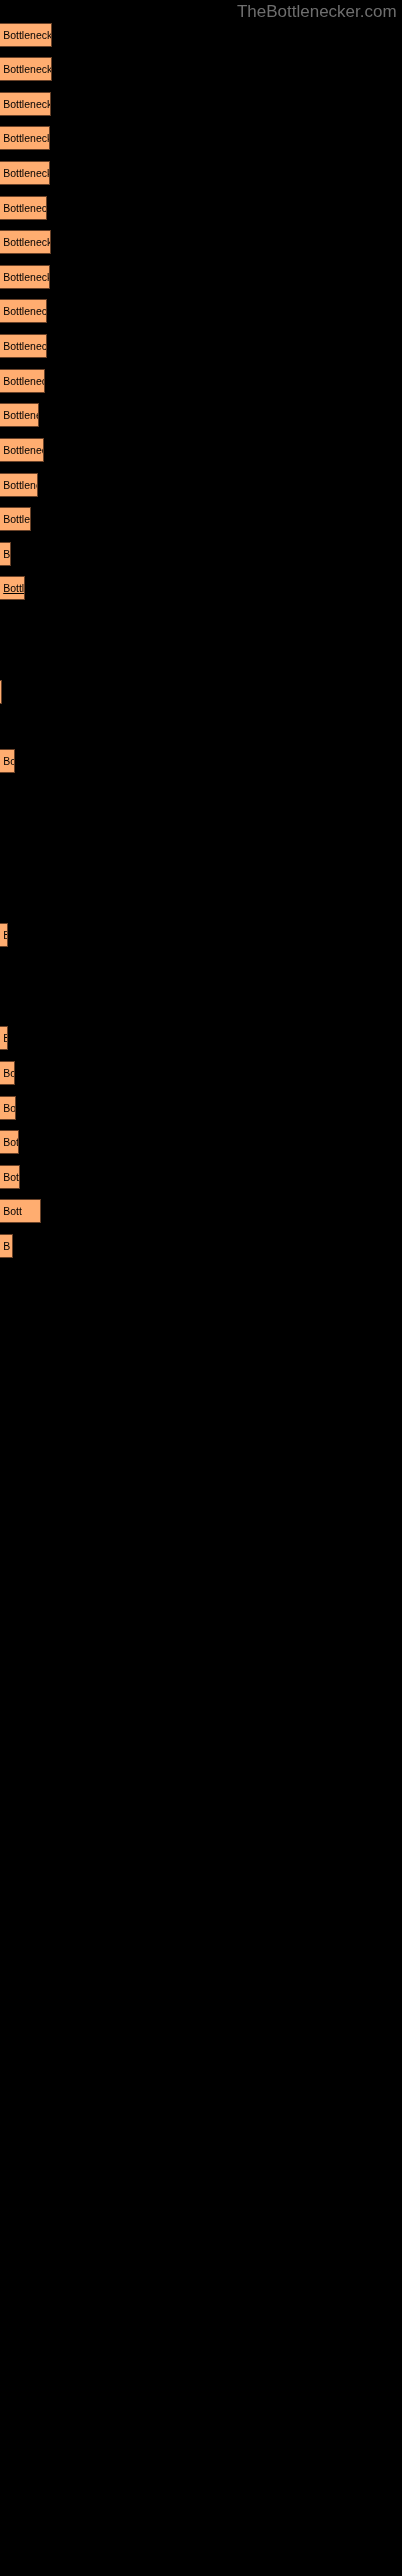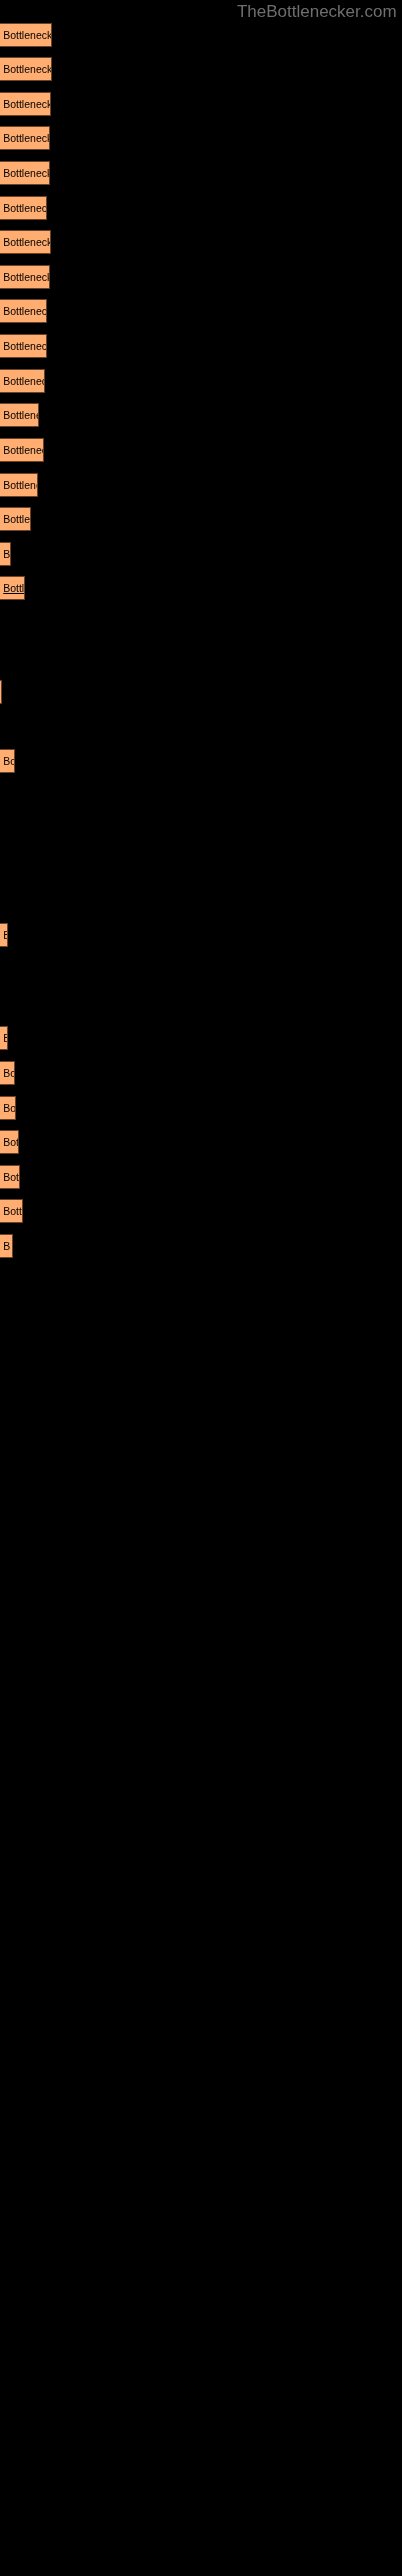--- a/index.html
+++ b/index.html
@@ -187,21 +187,21 @@
       <div class="bar" style="width: 19.3px; background: rgb(255, 173, 112); border-color: rgb(106, 66, 40); height: 24px;">
         <span class="bar-label" style="color: rgb(0, 0, 0);">Bot</span>
       </div>
     </div>
     <div class="bar-row" style="top: 1165px; width: 403px;">
       <div class="bar" style="width: 20px; background: rgb(255, 173, 112); border-color: rgb(106, 66, 40); height: 24px;">
         <span class="bar-label" style="color: rgb(0, 0, 0);">Bot</span>
       </div>
     </div>
     <div class="bar-row" style="top: 1199px; width: 403px;">
-      <div class="bar" style="width: 23px; background: rgb(255, 173, 112); border-color: rgb(106, 66, 40); height: 24px;">
+      <div class="bar" style="width: 41px; background: rgb(255, 173, 112); border-color: rgb(106, 66, 40); height: 24px;">
         <span class="bar-label" style="color: rgb(0, 0, 0);">Bott</span>
       </div>
     </div>
     <div class="bar-row" style="top: 1234px; width: 403px;">
       <div class="bar" style="width: 13px; background: rgb(255, 173, 112); border-color: rgb(106, 66, 40); height: 24px;">
         <span class="bar-label" style="color: rgb(0, 0, 0);">B</span>
       </div>
     </div>
   </div>
 

